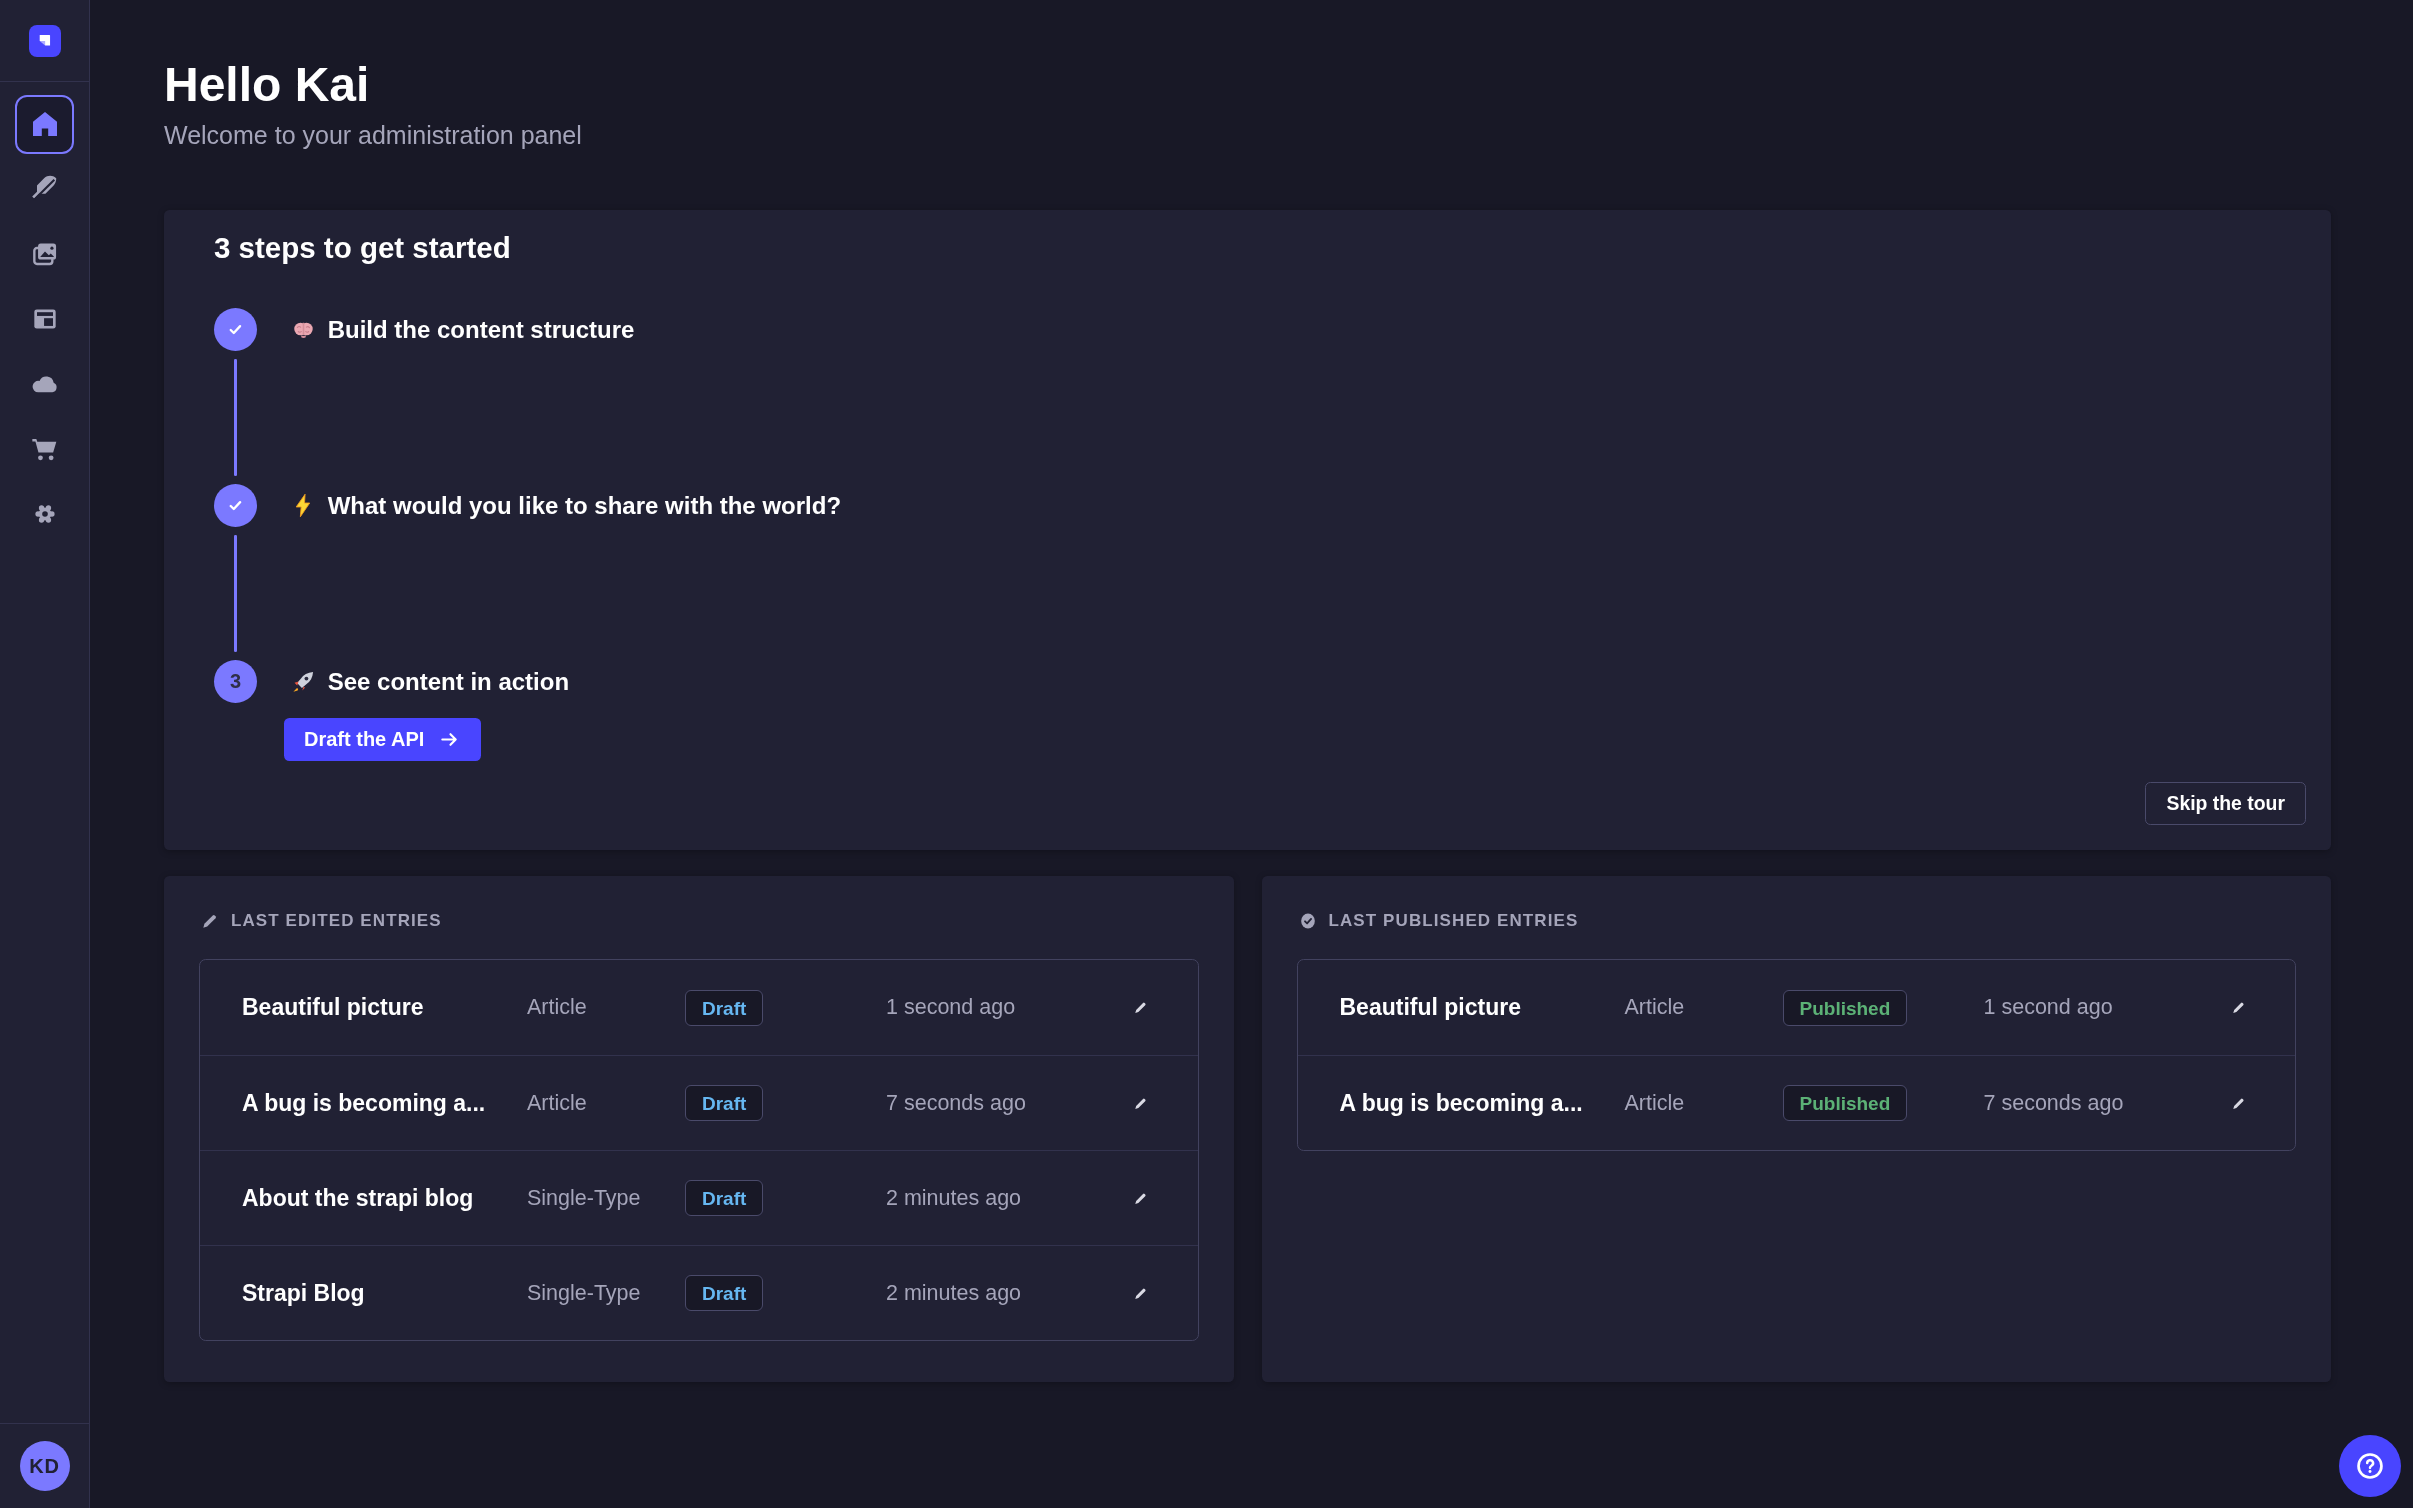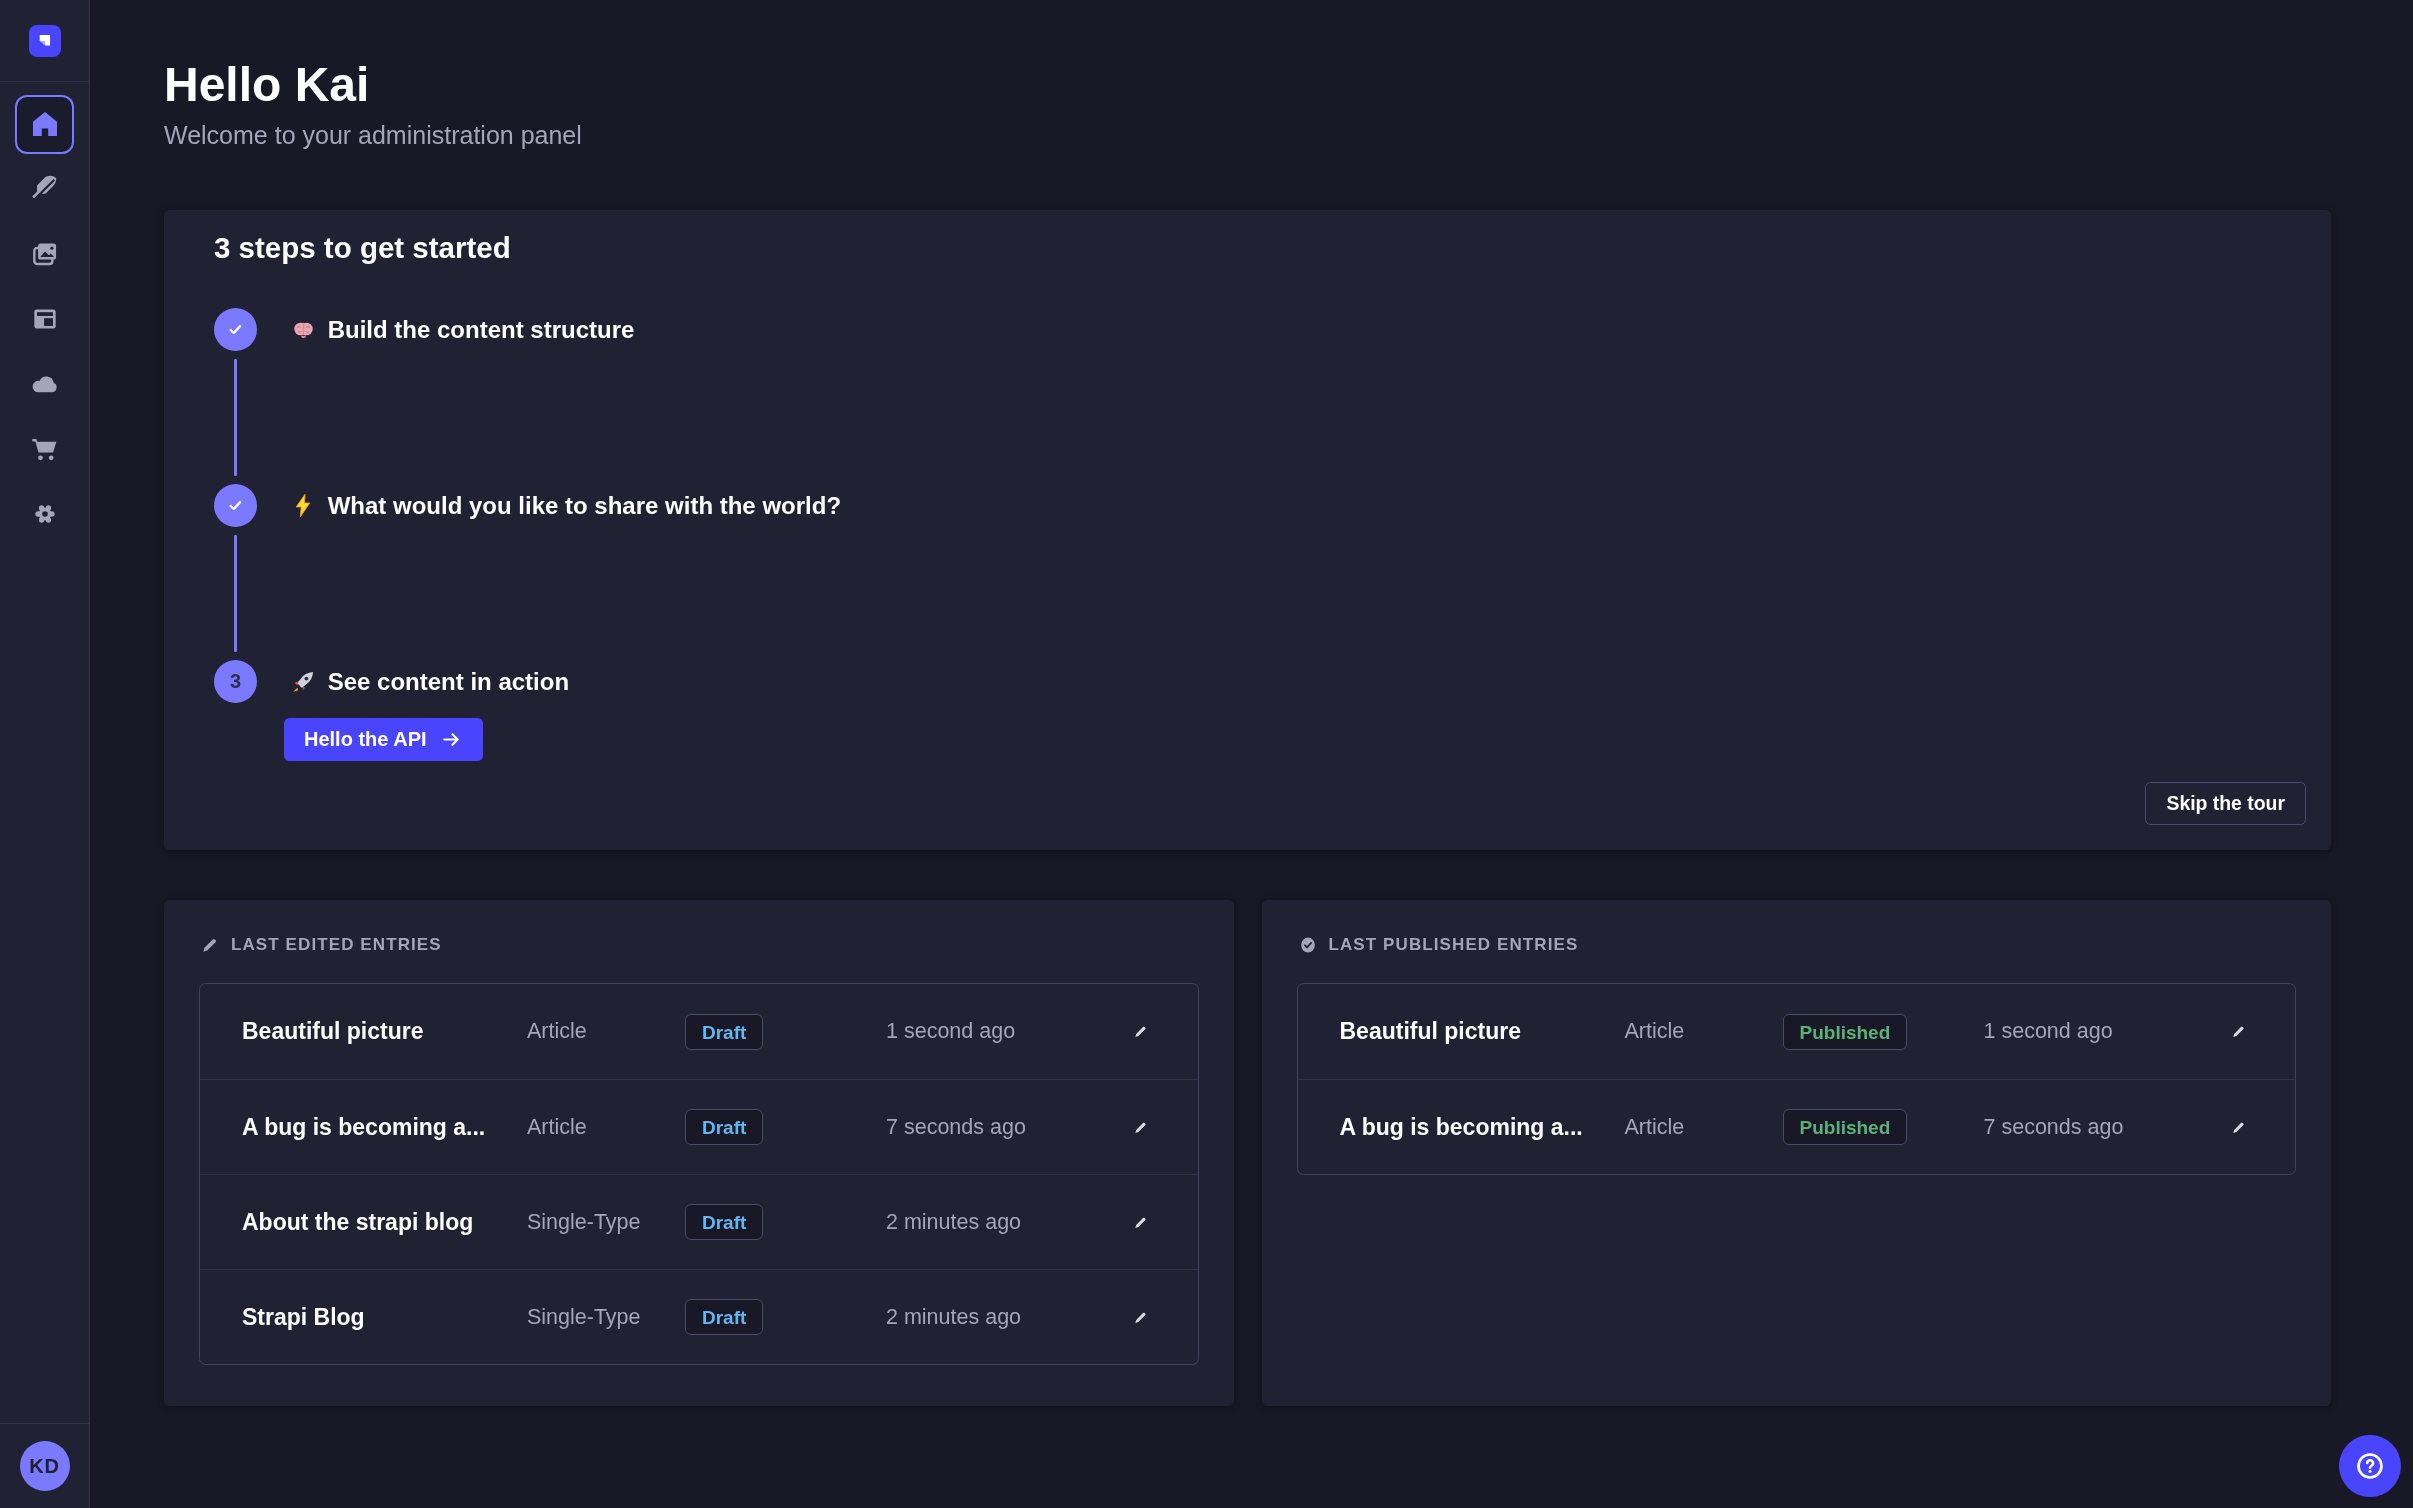--- a/index.html
+++ b/index.html
@@ -63,21 +63,21 @@
     height:43px; padding:0 20px; cursor:pointer; width:max-content;
   }
   .cta svg { width:23px; height:23px; }
   .skip {
     position:absolute; right:25px; bottom:25.5px; height:43px; padding:0 20px;
     background:transparent; border:0.7px solid #4a4a6a; border-radius:5.4px;
     color:#fff; font-family:inherit; font-size:19.4px; font-weight:600; cursor:pointer;
   }
 
   
-  .cards-row { display:flex; gap:28px; margin-top:50px; }
+  .cards-row { display:flex; gap:28px; margin-top:26px; }
   .entries-card { flex:1; height:506px; background:#212134; border-radius:5.4px; padding:35px 35px 40px; position:relative; box-shadow:0 1.3px 6.7px rgba(0,0,0,.25); }
   .entries-header { display:flex; align-items:center; gap:10.7px; padding-left:1.3px; }
   .entries-header svg { width:20px; height:20px; flex:none; }
   .entries-title { font-size:17px; font-weight:600; letter-spacing:1.1px; color:#a5a5ba; }
   .table { margin-top:28px; border:0.7px solid #42425f; border-radius:6.7px; overflow:hidden; }
   .row { display:grid; grid-template-columns:285px 158px 201px 228px 1fr; align-items:center; height:95px; padding:0 42px; cursor:pointer; }
   .row + .row { border-top:0.7px solid #32324d; }
   .cell.title { font-size:23px; color:#fff; white-space:nowrap; overflow:hidden; text-overflow:ellipsis; padding-right:20px;font-weight:bold; }
   .cell.type  { font-size:21.5px; color:#a5a5ba; }
   .badge {
@@ -252,21 +252,21 @@
                   <path fill="#f6a623" d="M6.2 17.8 3 21l3.8-.9.5-1.4z"></path>
                 </svg>
               </span>
               <span class="step-label">See content in action</span>
             </div>
           </div>
         </li>
       </ol>
 
     <button class="cta">
-      <span>Hello the API</span>
+      <span>Draft the API</span>
       <svg viewBox="0 0 24 24">
         <path d="M4.5 12h14M13 6.5 18.5 12 13 17.5" fill="none" stroke="#ffffff" stroke-width="2.2" stroke-linecap="round" stroke-linejoin="round"></path>
       </svg>
     </button>
 
     <button class="skip">Skip the tour</button>
   </section>
 
   <div class="cards-row">
 

